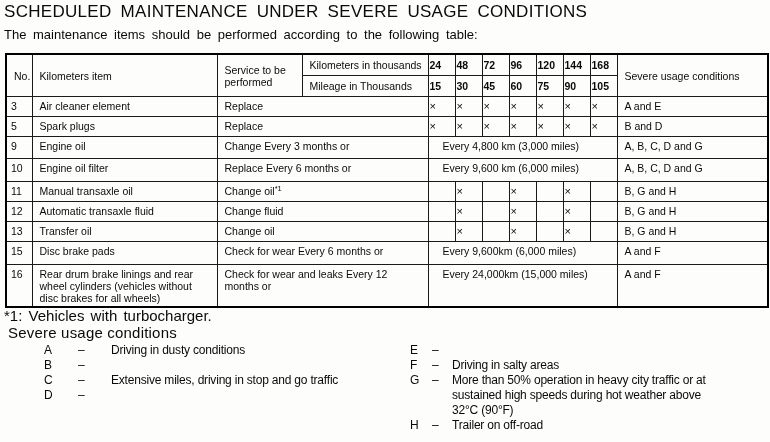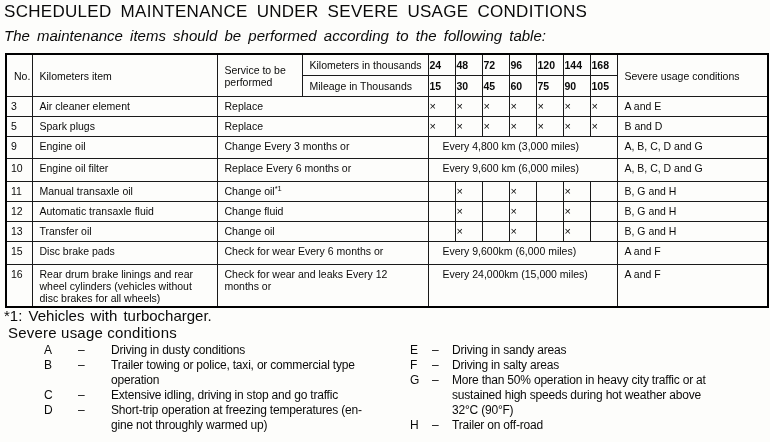--- a/index.html
+++ b/index.html
@@ -10,21 +10,21 @@
     font-family:"Liberation Sans", sans-serif;
     overflow:hidden;
   }
   .page-title {
     position:absolute; left:4px; top:2px;
     font-size:17px; font-weight:normal; letter-spacing:0.3px; word-spacing:4px;
     white-space:nowrap;
   }
   .page-subtitle {
     position:absolute; left:4px; top:27px;
-    font-size:15px; word-spacing:3px; white-space:nowrap;font-style:italic;
+    font-size:13px; word-spacing:3px; white-space:nowrap;
   }
   table.mtable {
     position:absolute; left:5px; top:53px;
     width:762px; table-layout:fixed;
     border-collapse:collapse;
     border:2px solid #000;
     font-size:10.5px; line-height:12px;
   }
   table.mtable th, table.mtable td {
     border:1px solid #1a1a1a;
@@ -205,40 +205,35 @@
 <div class="cond-heading">Severe usage conditions</div>
 <div class="cond-col left">
     <div class="cond-item">
       <span class="cond-letter">A</span>
       <span class="cond-dash">–</span>
       <span class="cond-text">Driving in dusty conditions</span>
     </div>
     <div class="cond-item">
       <span class="cond-letter">B</span>
       <span class="cond-dash">–</span>
-      <span class="cond-text">Trailer towing or police, taxi, or commercial type
-operation</span>
     </div>
     <div class="cond-item">
       <span class="cond-letter">C</span>
       <span class="cond-dash">–</span>
-      <span class="cond-text">Extensive idling, driving in stop and go traffic</span>
+      <span class="cond-text">Extensive miles, driving in stop and go traffic</span>
     </div>
     <div class="cond-item">
       <span class="cond-letter">D</span>
       <span class="cond-dash">–</span>
-      <span class="cond-text">Short-trip operation at freezing temperatures (en-
-gine not throughly warmed up)</span>
     </div>
   </div>
 <div class="cond-col right">
     <div class="cond-item">
       <span class="cond-letter">E</span>
       <span class="cond-dash">–</span>
-      <span class="cond-text">Driving in sandy areas</span>
     </div>
     <div class="cond-item">
       <span class="cond-letter">F</span>
       <span class="cond-dash">–</span>
       <span class="cond-text">Driving in salty areas</span>
     </div>
     <div class="cond-item">
       <span class="cond-letter">G</span>
       <span class="cond-dash">–</span>
       <span class="cond-text">More than 50% operation in heavy city traffic or at

